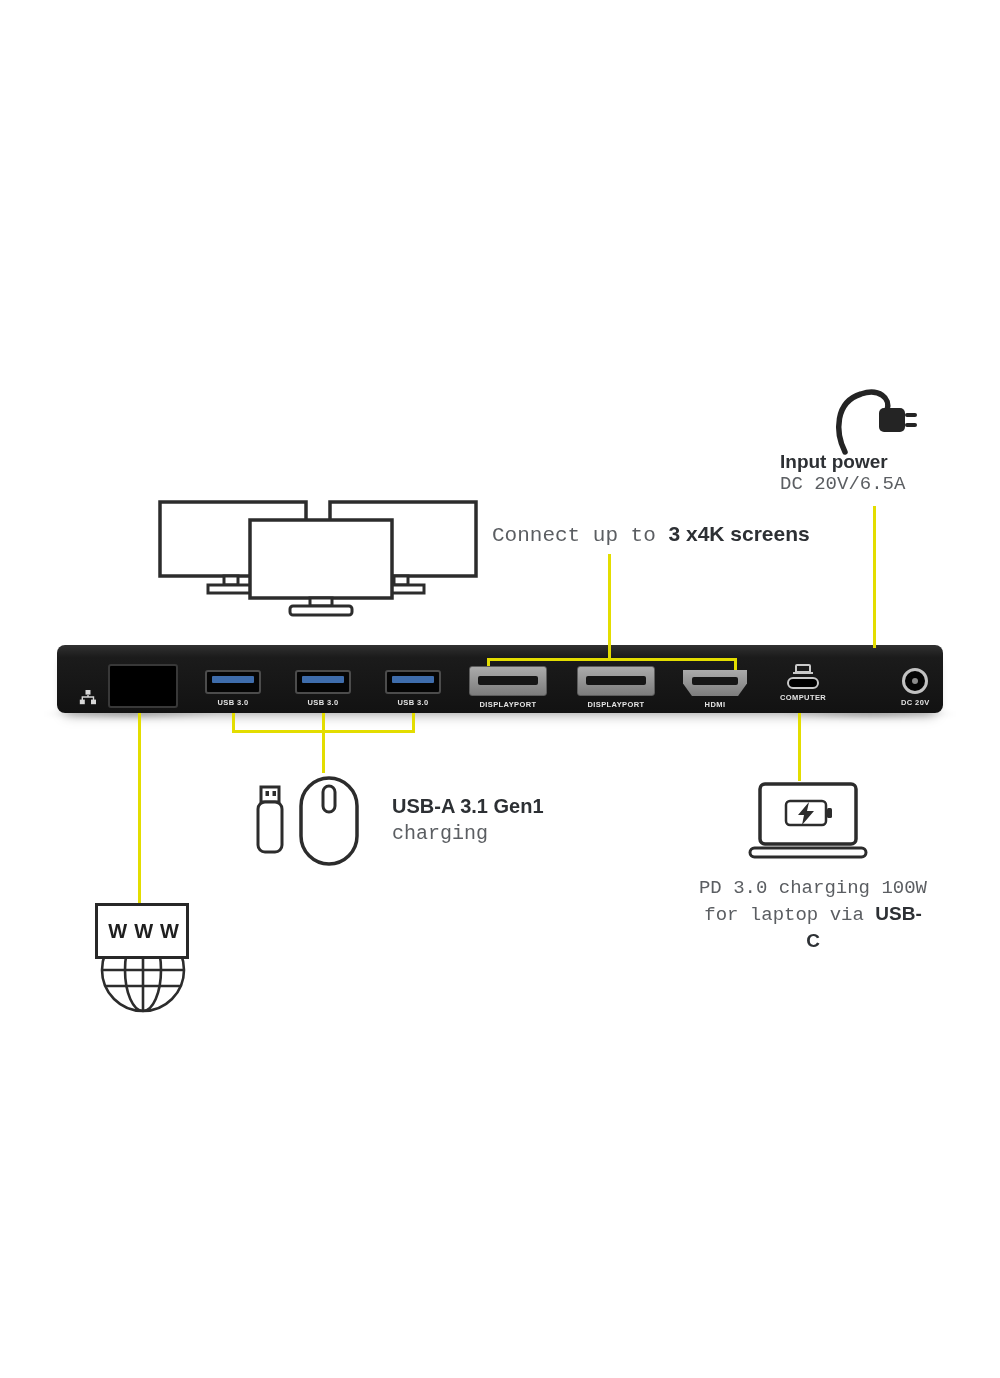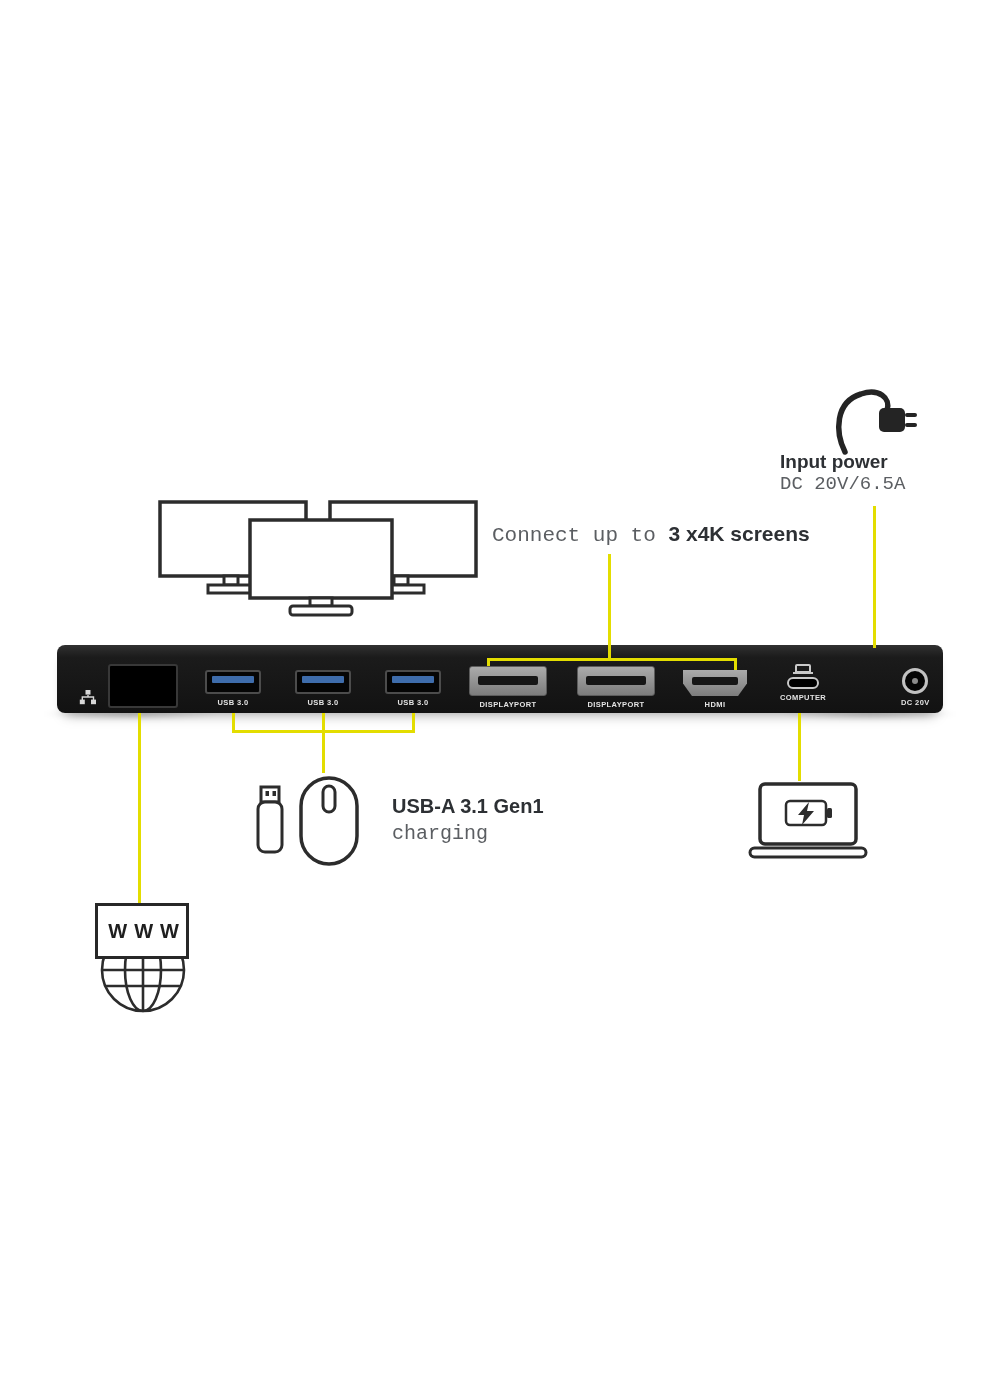--- a/index.html
+++ b/index.html
@@ -188,20 +188,24 @@
 
   <svg class="abs" style="left:746px;top:780px;" width="124" height="84" viewBox="0 0 124 84">
     <rect x="14" y="4" width="96" height="60" rx="5" fill="#ffffff" stroke="#2c2c2c" stroke-width="3.5"></rect>
     <rect x="40" y="21" width="40" height="24" rx="4" fill="none" stroke="#2c2c2c" stroke-width="2.5"></rect>
     <rect x="81" y="28" width="5" height="10" rx="1.5" fill="#2c2c2c"></rect>
     <path d="M63 22 L52 35 L58 35 L56 45 L68 31 L61 31 Z" fill="#2c2c2c"></path>
     <rect x="4" y="68" width="116" height="9" rx="4.5" fill="#ffffff" stroke="#2c2c2c" stroke-width="3"></rect>
   </svg>
 
   <div class="abs charging-text">
+    <div class="gray">PD 3.0 charging 100W</div>
+    <div>
+      <span class="gray">for laptop via </span><span class="dark">USB-C</span>
+    </div>
   </div>
 
   <svg class="abs" style="left:97px;top:926px;z-index:1;" width="92" height="90" viewBox="0 0 92 90">
     <g stroke="#2c2c2c" stroke-width="2.6" fill="none">
       <circle cx="46" cy="44" r="41"></circle>
       <ellipse cx="46" cy="44" rx="18" ry="41"></ellipse>
       <line x1="46" y1="3" x2="46" y2="85"></line>
       <line x1="8.3" y1="28" x2="83.7" y2="28"></line>
       <line x1="5" y1="44" x2="87" y2="44"></line>
       <line x1="8.3" y1="60" x2="83.7" y2="60"></line>

